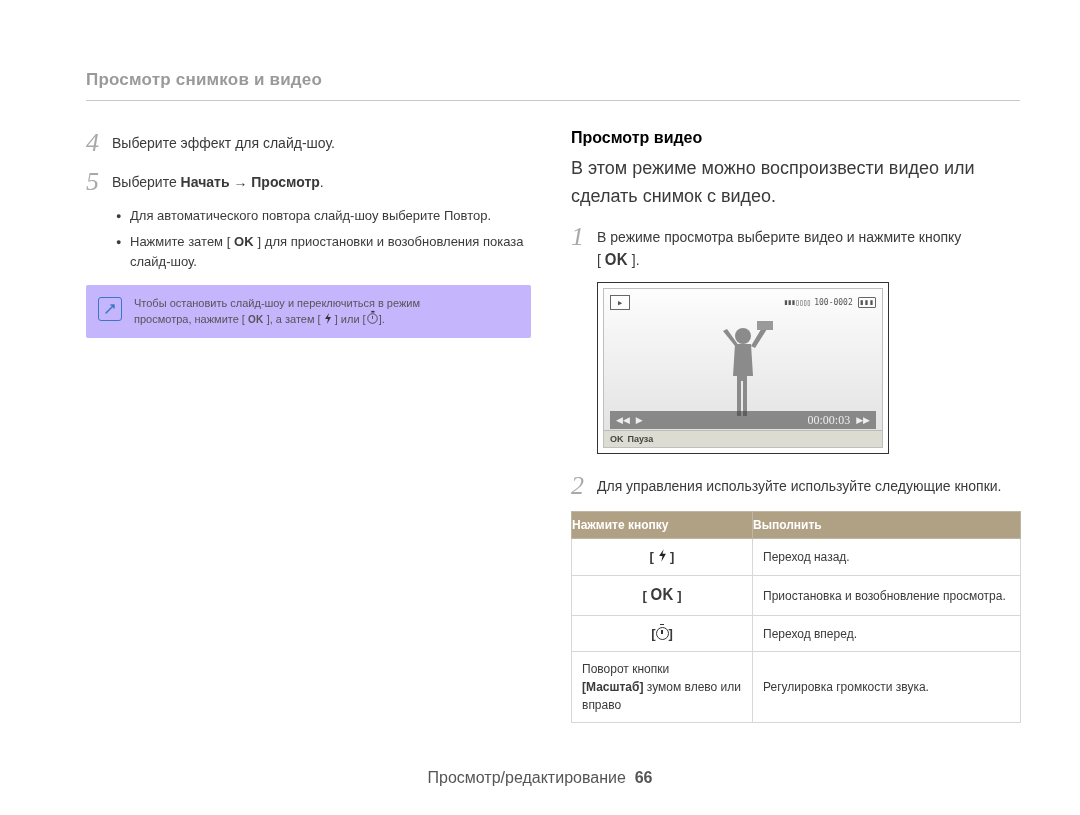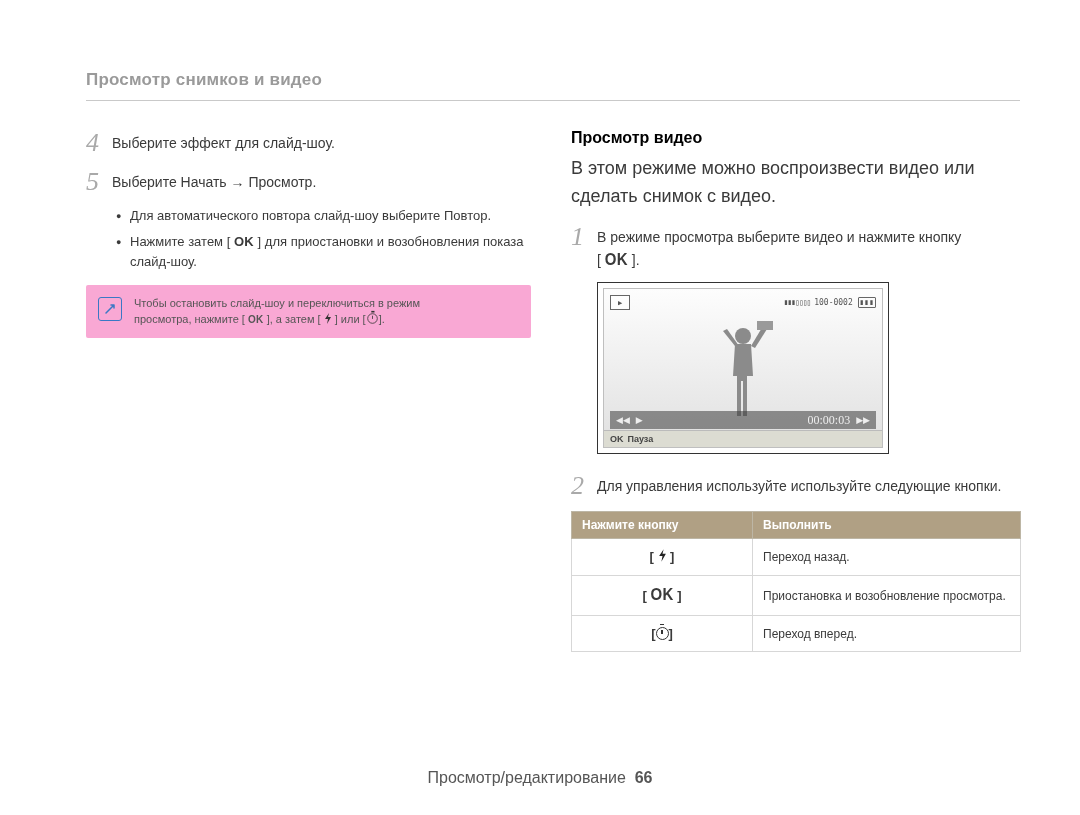--- a/index.html
+++ b/index.html
@@ -52,21 +52,21 @@
     flex: none;
     line-height: 1.1;
     padding-top: 0;
   }
   .step-body {
     flex: 1;
     font-size: 14px;
     line-height: 1.55;
     padding-top: 4px;
   }
-  .step-body .bold { font-weight: 400; }
+  .step-body .bold { font-weight: 700; }
 
   ul.bullets {
     list-style: none;
     padding: 0 0 0 30px;
     margin: 4px 0 10px 0;
   }
   ul.bullets > li {
     position: relative;
     font-size: 13px;
     line-height: 1.55;
@@ -89,21 +89,21 @@
     font-weight: 900;
     letter-spacing: 0.3px;
     font-size: 13px;
     transform: scale(1, 1.05);
   }
   .ok-big { font-size: 15px; }
 
   .note-box {
     display: flex;
     align-items: flex-start;
-    background: #f9a8d4;
+    background: #c4b5fd;
     padding: 10px 12px;
     margin-top: 12px;
     border-radius: 2px;
   }
   .note-icon {
     flex: none;
     width: 22px; height: 22px;
     border: 1.5px solid #3a78c5;
     border-radius: 3px;
     display: flex;
@@ -204,21 +204,21 @@
     width: 100%;
     border-collapse: collapse;
     font-size: 12px;
     margin-top: 6px;
   }
   table.controls th {
     background: #b0a084;
     color: #fff;
     font-weight: 700;
     text-align: left;
-    padding: 6px 10px;
+    padding: 6px 0;
     font-size: 12px;
     border: 1px solid #bdb6a5;
   }
   table.controls td {
     border: 1px solid #d7d7d7;
     padding: 8px 10px;
     vertical-align: middle;
     line-height: 1.5;
   }
   table.controls td.btn-col {
@@ -379,20 +379,27 @@
             <td>Переход назад.</td>
           </tr>
           <tr>
             <td class="btn-col">[ <span class="ok ok-big">OK</span> ]</td>
             <td>Приостановка и возобновление просмотра.</td>
           </tr>
           <tr>
             <td class="btn-col">[<span class="timer-icon"></span>]</td>
             <td>Переход вперед.</td>
           </tr>
+          <tr>
+            <td style="font-size:12px;">
+              <span>Поворот кнопки</span><br>
+              <b>[Масштаб]</b><span> зумом влево или вправо</span>
+            </td>
+            <td>Регулировка громкости звука.</td>
+          </tr>
         </tbody>
       </table>
 
     </div>
   </div>
 
   <div class="footer">
     <span>Просмотр/редактирование</span>&nbsp;&nbsp;<b>66</b>
   </div>
 </div>

